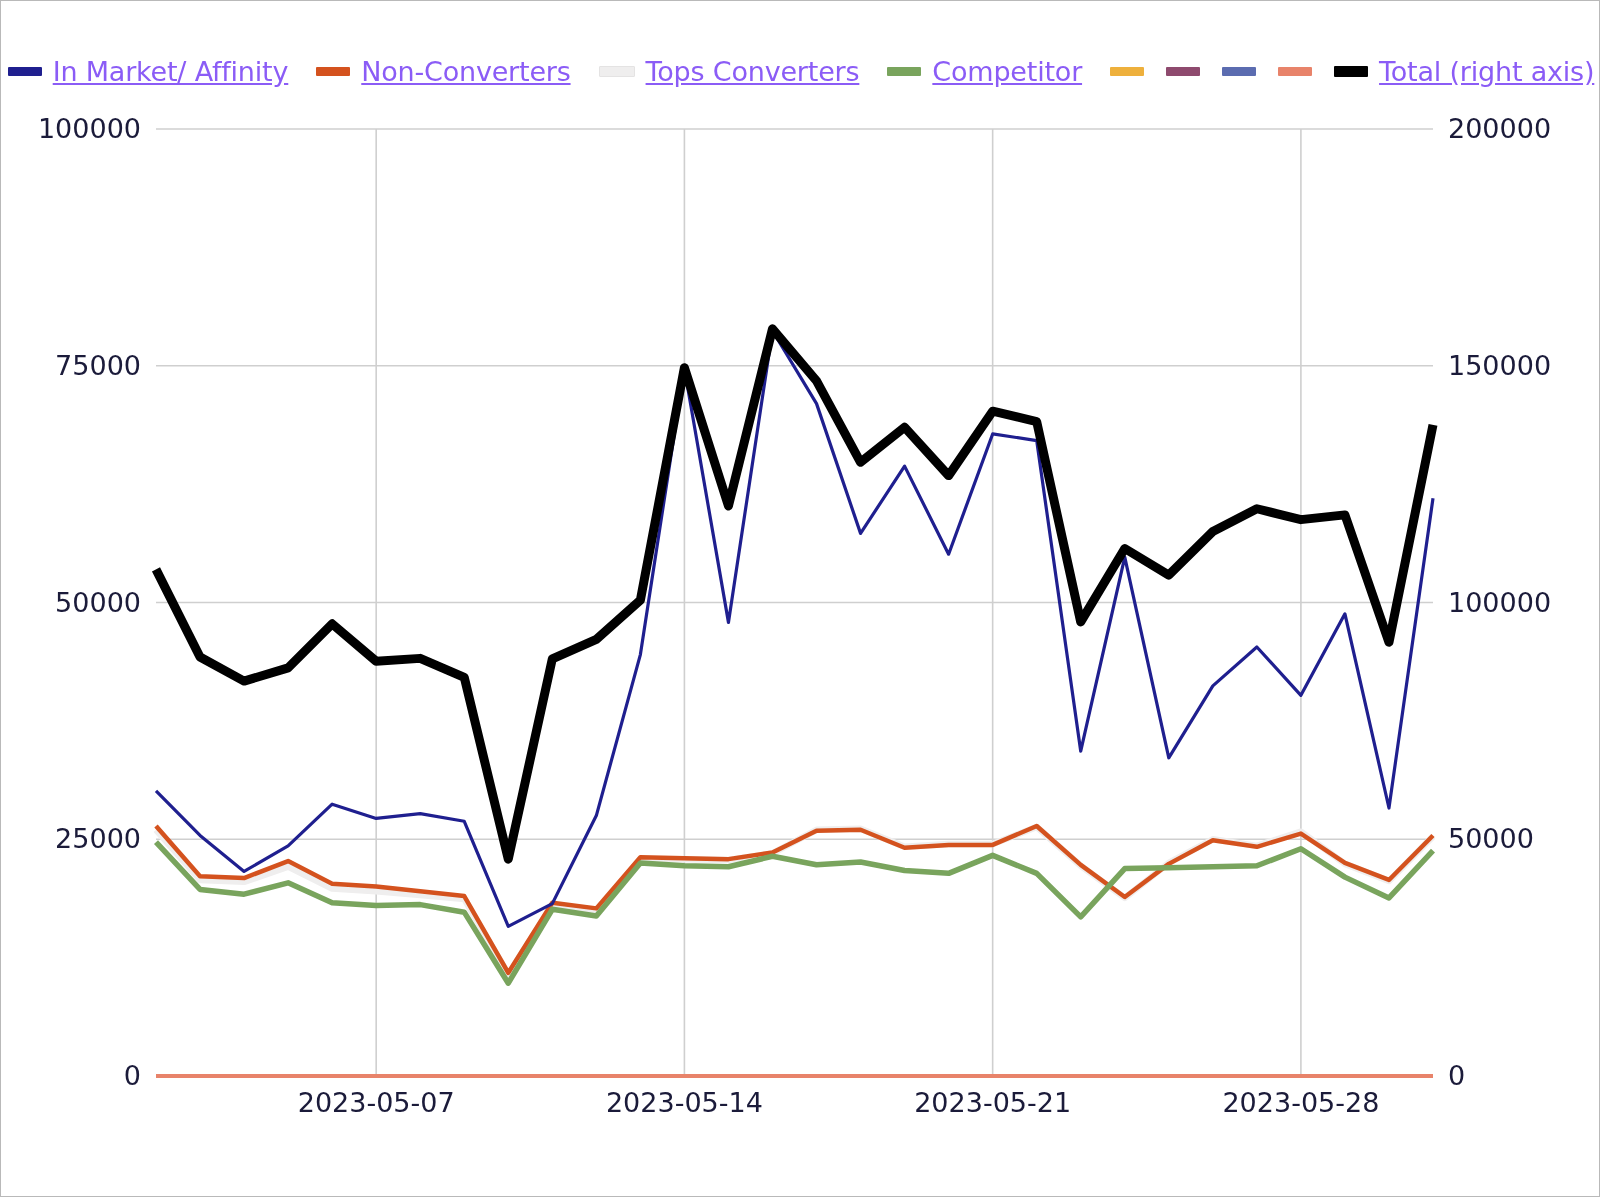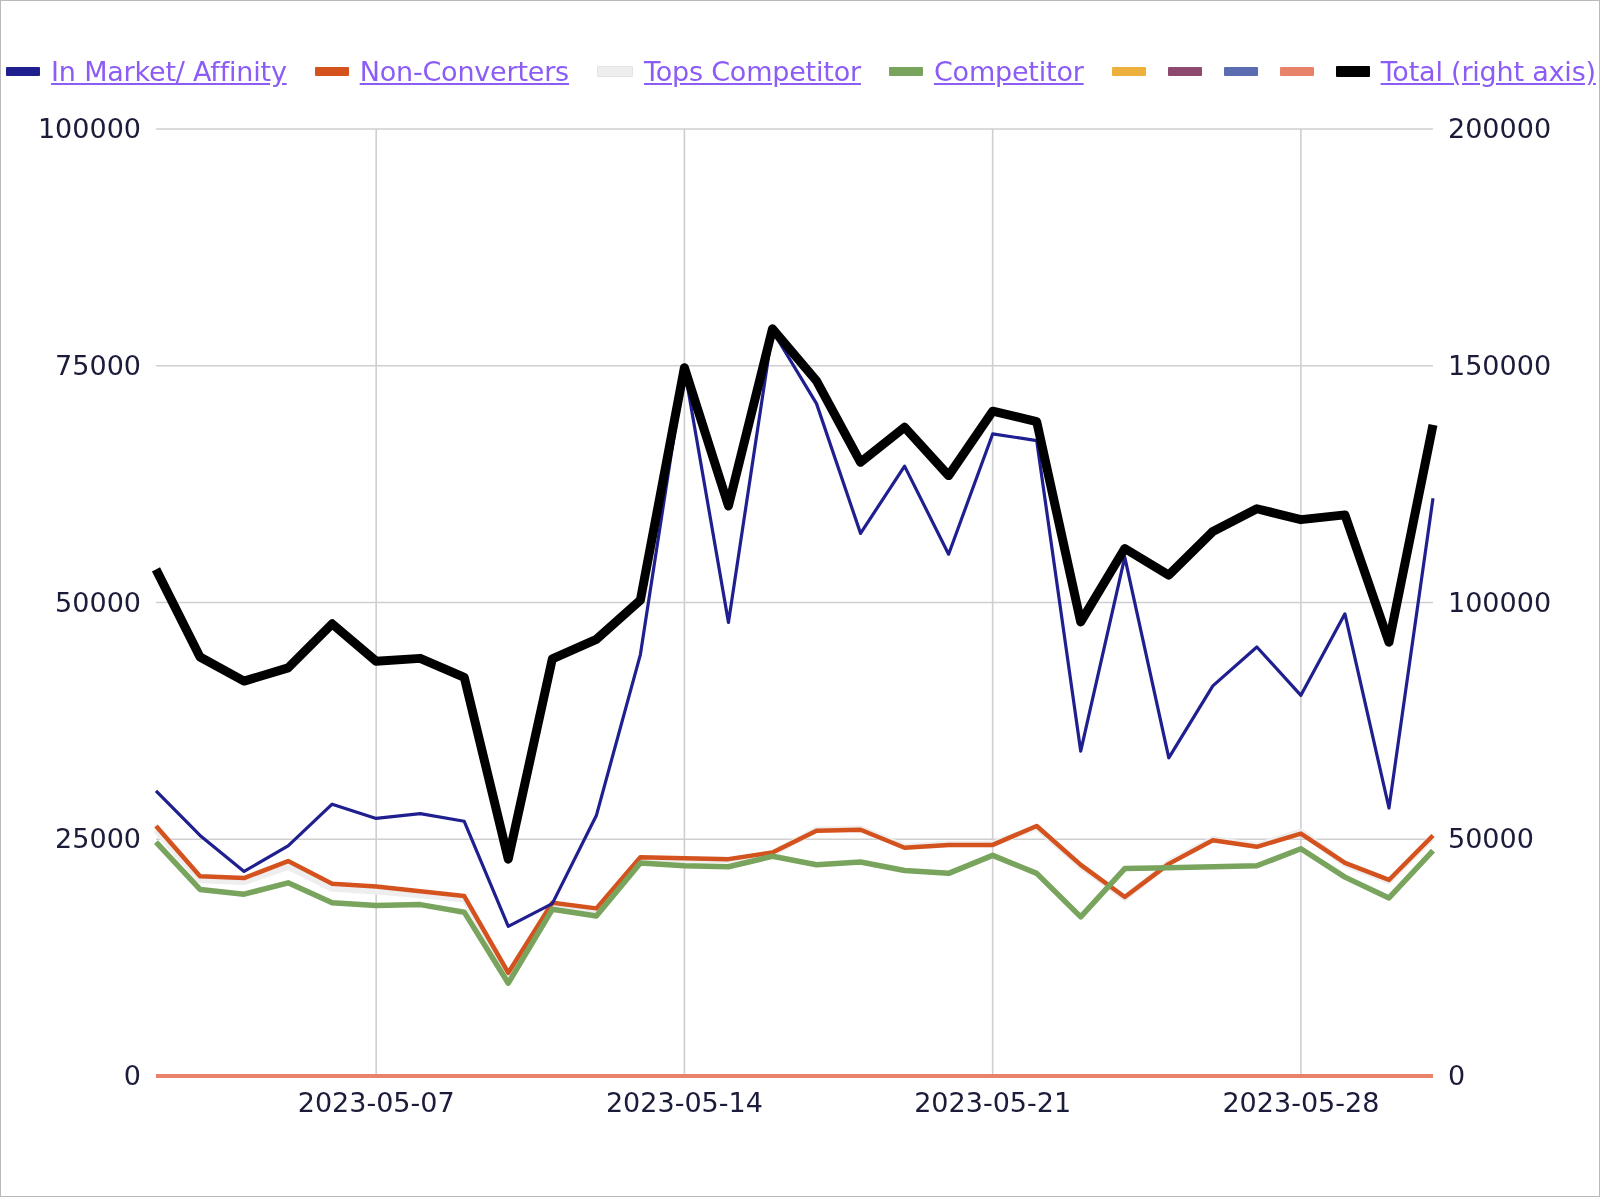--- a/index.html
+++ b/index.html
@@ -82,21 +82,21 @@
       <div class="legend-item">
         <span class="swatch" style="background: rgb(31, 31, 143);"></span>
         <span class="legend-label">In Market/ Affinity</span>
       </div>
       <div class="legend-item">
         <span class="swatch" style="background: rgb(212, 82, 30);"></span>
         <span class="legend-label">Non-Converters</span>
       </div>
       <div class="legend-item">
         <span class="swatch" style="background: rgb(239, 238, 238); border: 1px solid rgb(228, 227, 227);"></span>
-        <span class="legend-label">Tops Competitor</span>
+        <span class="legend-label">Tops Converters</span>
       </div>
       <div class="legend-item">
         <span class="swatch" style="background: rgb(121, 164, 93);"></span>
         <span class="legend-label">Competitor</span>
       </div>
       <div class="legend-item" style="margin-right: 22px;">
         <span class="swatch" style="background: rgb(238, 176, 60); margin-right: 0px;"></span>
       </div>
       <div class="legend-item" style="margin-right: 22px;">
         <span class="swatch" style="background: rgb(142, 74, 110); margin-right: 0px;"></span>

